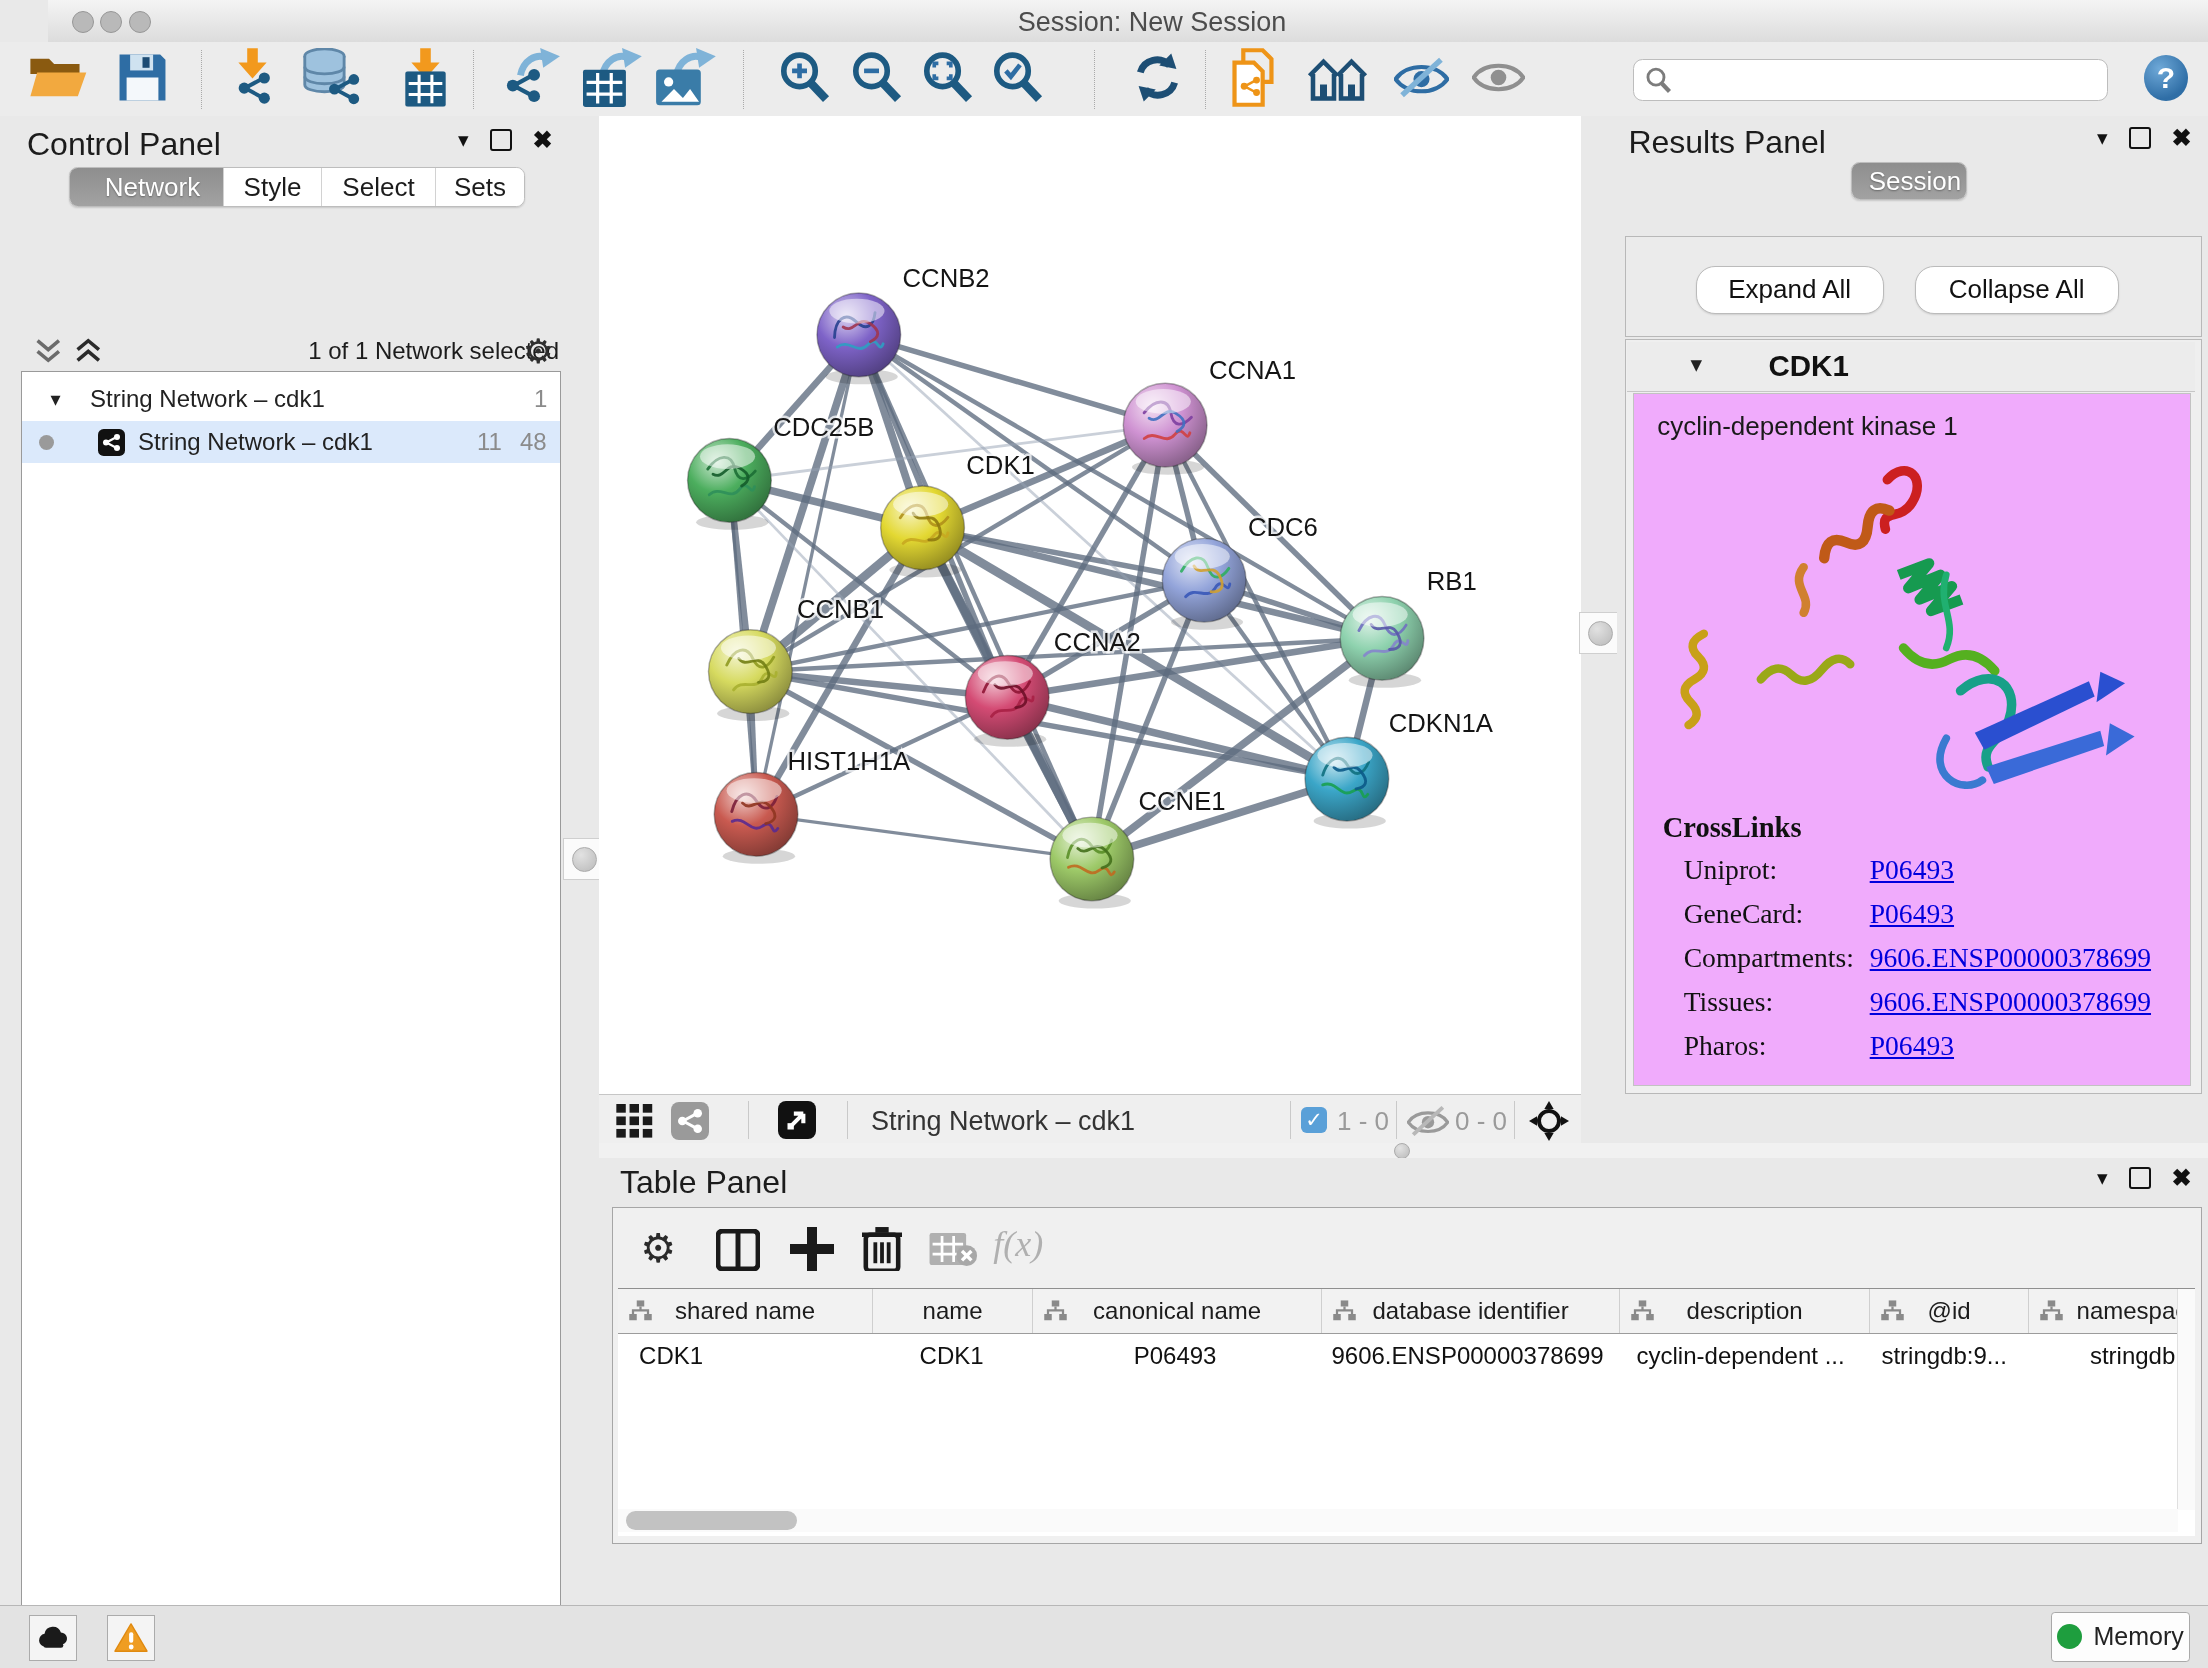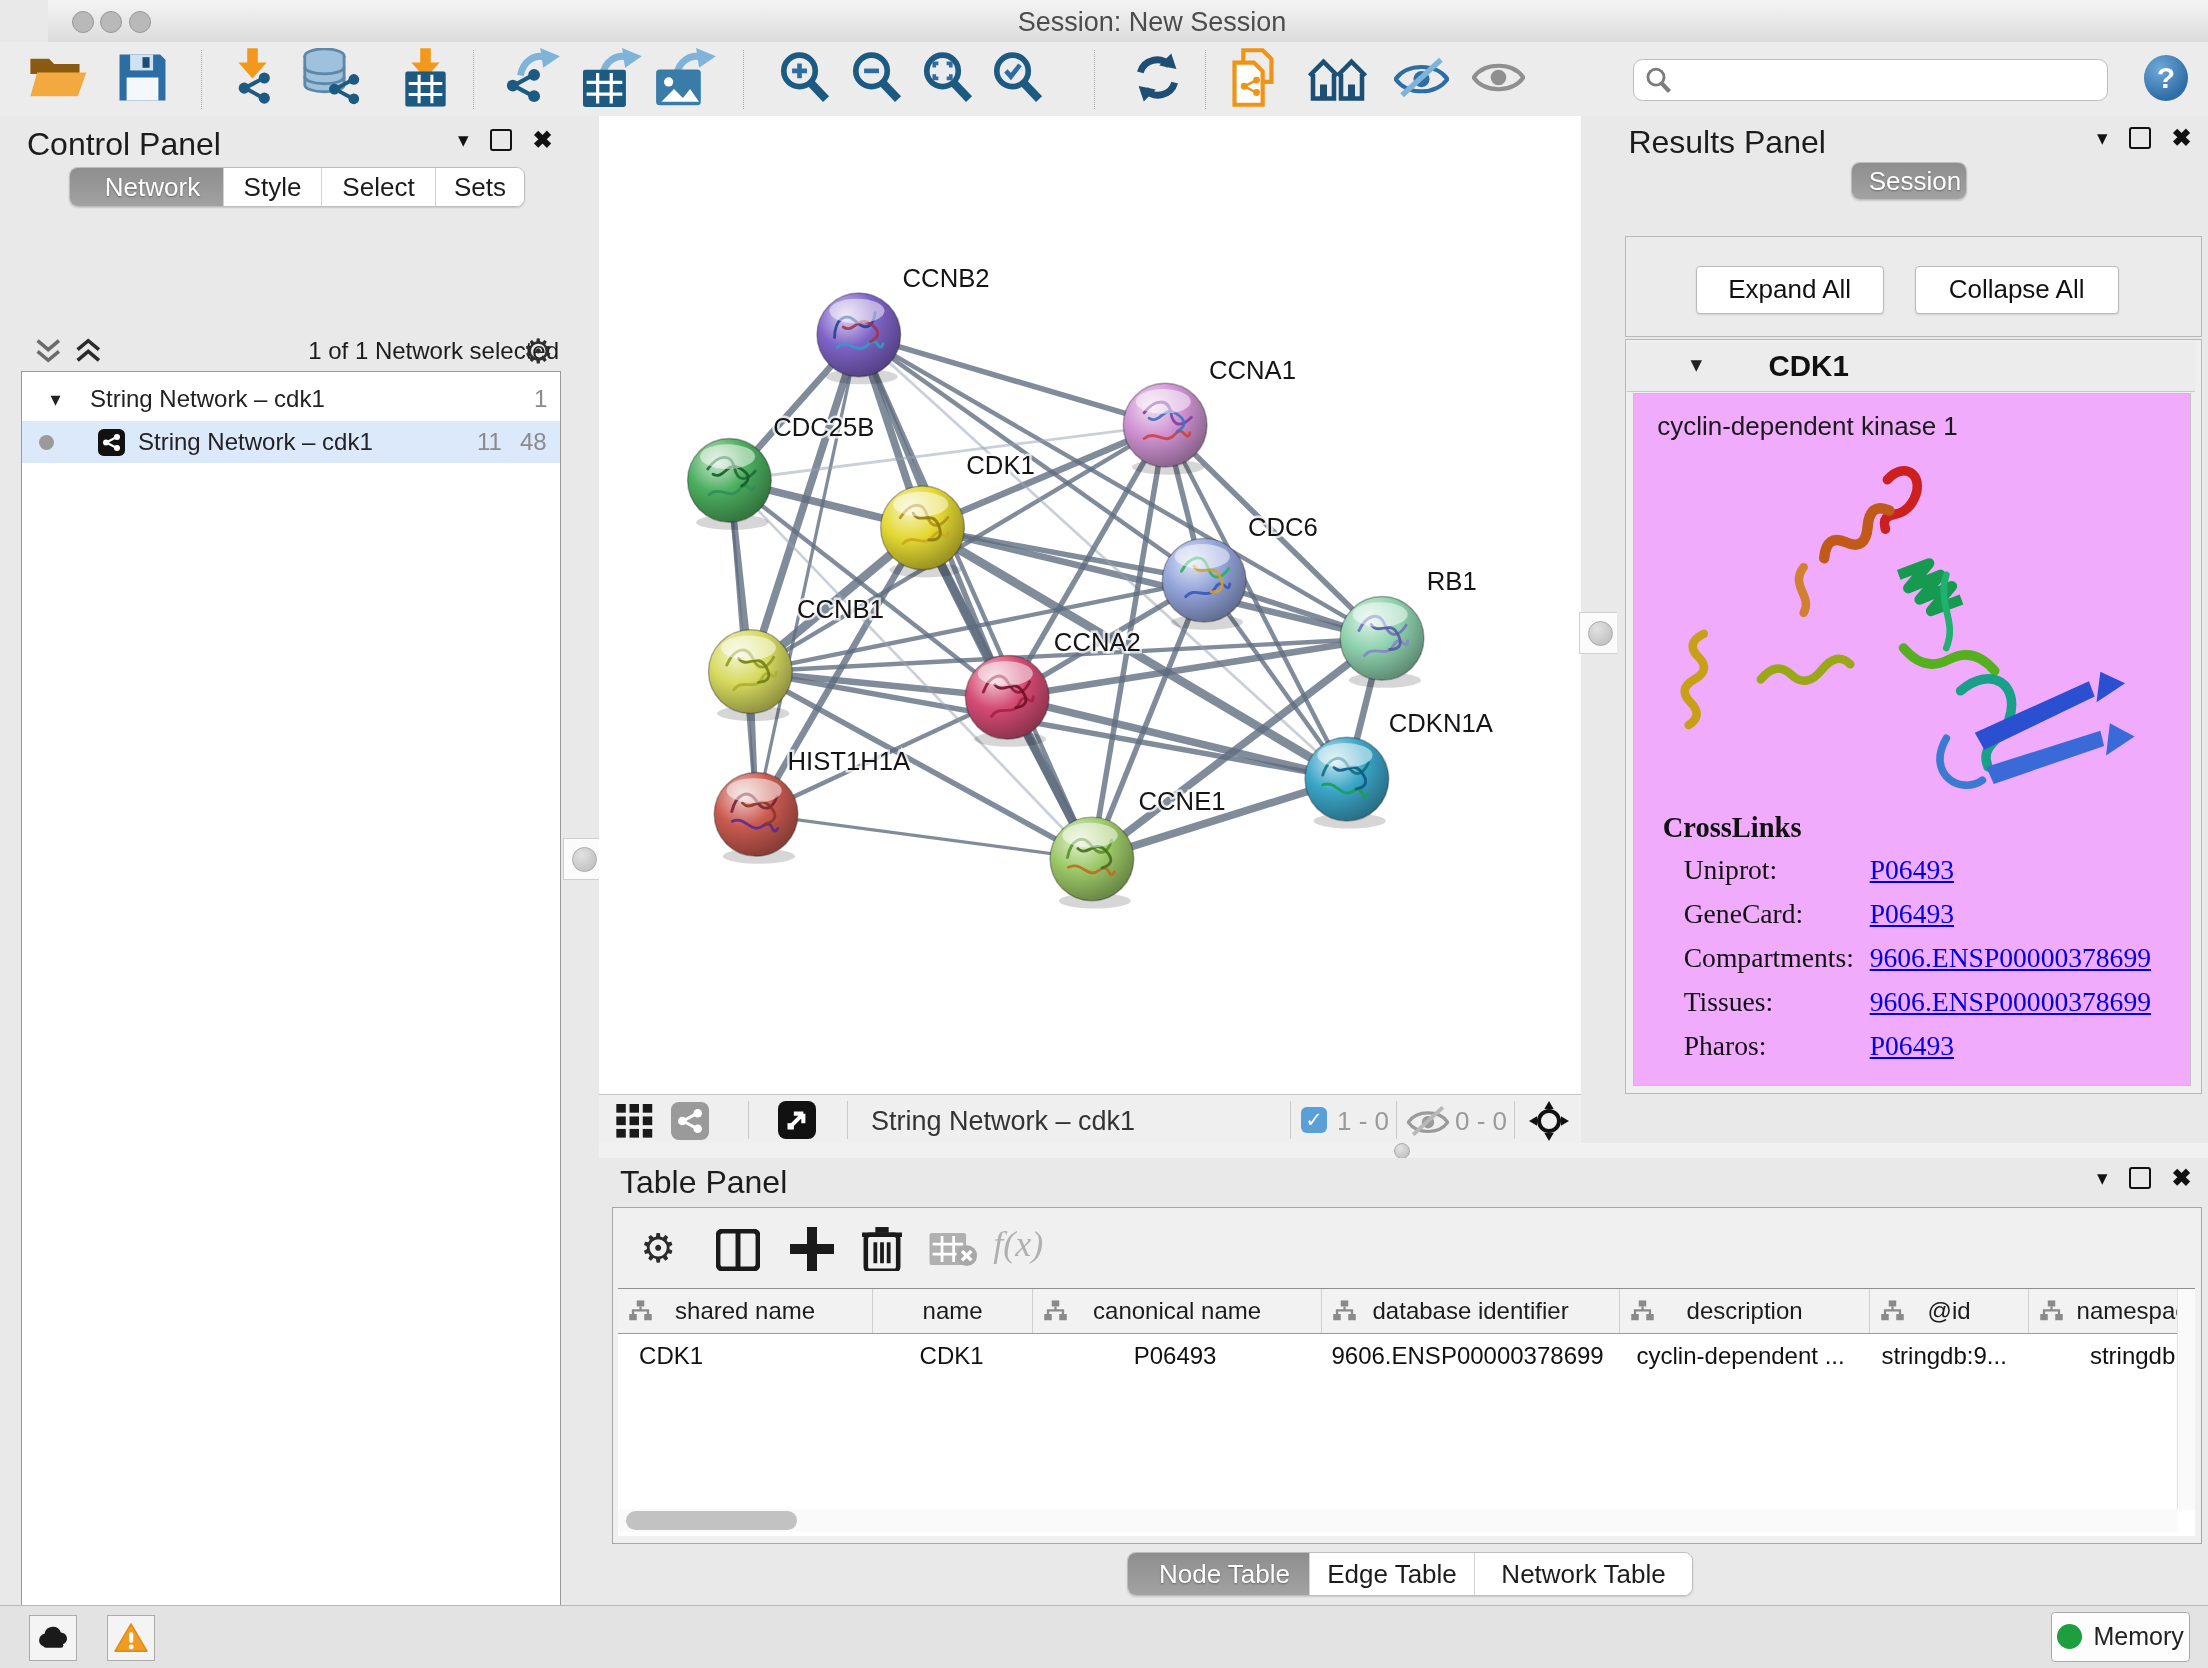--- a/index.html
+++ b/index.html
@@ -65,21 +65,21 @@
   #netname{position:absolute;left:272px;top:10.5px;font-size:27px;color:#333;}
   .counter{position:absolute;top:11.4px;font-size:26px;color:#9a9a9a;}
   #selchk{position:absolute;left:702px;top:12.4px;width:26px;height:26px;border-radius:5.7px;
     background:#5aa0d8;color:#fff;font-size:21px;text-align:center;line-height:26px;}
   #hsplit{left:599px;top:1143px;width:1609px;height:15px;background:#f1f1f1;}
   
   #resultspanel{left:1617px;top:116px;width:592px;height:1027px;background:#e9e9e9;}
   #rp-buttonbox{position:absolute;left:7.6px;top:120px;width:575px;height:99px;
     background:#ebebeb;border:1.9px solid #b8b8b8;}
   .rpbtn{position:absolute;top:28.5px;height:46px;background:#fff;border:1px solid #bbb;
-    border-radius:4px;font-size:26px;color:#111;display:flex;align-items:center;
+    border-radius:19px;font-size:26px;color:#111;display:flex;align-items:center;
     justify-content:center;box-shadow:0 1px 1.9px rgba(0,0,0,.12);}
   #rp-contentbox{position:absolute;left:7.6px;top:223px;width:575px;height:753px;
     background:#efefef;border:1.9px solid #b8b8b8;}
   #rp-sechdr{position:absolute;left:1.9px;top:1.9px;width:568px;height:49px;background:#ececec;
     border-bottom:1px solid #c6c6c6;}
   #rp-gene{position:absolute;left:141px;top:7.6px;font-size:29.5px;font-weight:bold;color:#111;}
   #rp-inner{position:absolute;left:7.6px;top:53px;width:556px;height:691px;background:#f0abfc;
     border:1px solid #c2c2c2;}
   #rp-desc{position:absolute;left:23px;top:17px;font-size:26px;color:#1a1a1a;}
   #crosslinks{position:absolute;left:28.5px;top:418px;
@@ -778,25 +778,20 @@
               <div class="td" style="width: 158px;">stringdb:9...</div>
               <div class="td" style="width: 219px;">stringdb</div>
             </div>
           </div>
         <div id="vtrack"></div>
         <div id="hscroll">
           <div id="hthumb"></div>
         </div>
       </div>
     </div>
-    <div class="tabstrip" style="left:528px;top:394px;height:42px">
-      <div class="tab sel" style="width:169px">Node Table</div>
-      <div class="tab" style="width:164px">Edge Table</div>
-      <div class="tab" style="width:217px">Network Table</div>
-    </div>
   </div>
 
   <div class="abs" id="statusbar">
     <div class="sbtn" style="left:28.5px">
       <svg width="32" height="23" viewBox="0 0 34 24">
         <path d="M9,22 a7,7 0 0 1 -1,-13.9 a9,9 0 0 1 17.4,-1.4 a6.5,6.5 0 0 1 1.6,12.8 Z" fill="#1a1a1a"></path>
         <rect x="7" y="18" width="21" height="5" rx="2.5" fill="#1a1a1a"></rect>
         </svg>
     </div>
     <div class="sbtn" style="left:107px">

